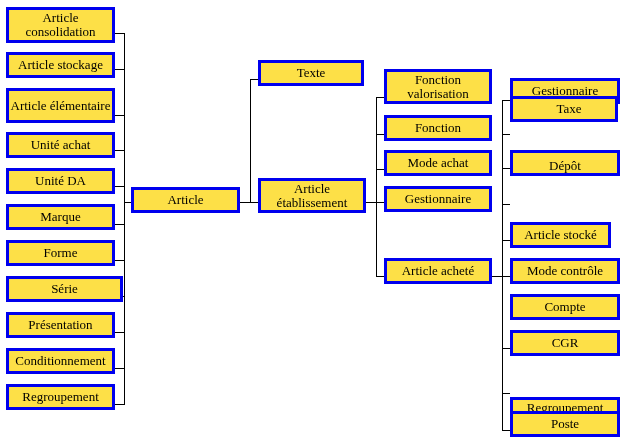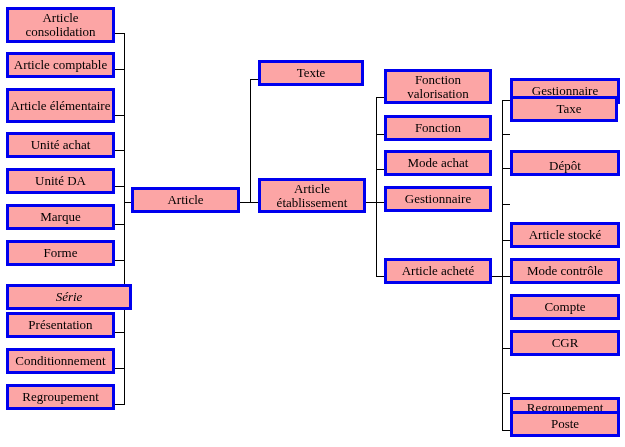--- a/index.html
+++ b/index.html
@@ -8,21 +8,21 @@
     position: relative;
     width: 625px;
     height: 447px;
     background: #ffffff;
     font-family: "Liberation Serif", "DejaVu Serif", serif;
     overflow: hidden;
   }
   .node {
     position: absolute;
     border: 3px solid #0000ee;
-    background: #fca5a5;
+    background: #fde047;
     display: flex;
     align-items: center;
     justify-content: center;
     text-align: center;
     font-size: 13px;
     line-height: 14px;
     color: #000000;
   }
   .ln { position: absolute; background: #000000; }
   .h { height: 1px; }
@@ -70,38 +70,38 @@
     <div class="ln h" style="left:502px;top:240px;width:8px;"></div>
     <div class="ln h" style="left:502px;top:348px;width:8px;"></div>
     <div class="ln h" style="left:502px;top:393px;width:8px;"></div>
     <div class="ln h" style="left:502px;top:430px;width:8px;"></div>
   </div>
 
   <div class="node" style="left:6px;top:7px;width:109px;height:36px;">
     <span>Article consolidation</span>
   </div>
   <div class="node" style="left:6px;top:52px;width:109px;height:26px;">
-    <span>Article comptable</span>
+    <span>Article stockage</span>
   </div>
   <div class="node" style="left:6px;top:88px;width:109px;height:35px;">
     <span>Article élémentaire</span>
   </div>
   <div class="node" style="left:6px;top:132px;width:109px;height:26px;">
     <span>Unité achat</span>
   </div>
   <div class="node" style="left:6px;top:168px;width:109px;height:26px;">
     <span>Unité DA</span>
   </div>
   <div class="node" style="left:6px;top:204px;width:109px;height:26px;">
     <span>Marque</span>
   </div>
   <div class="node" style="left:6px;top:240px;width:109px;height:26px;">
     <span>Forme</span>
   </div>
-  <div class="node" style="left:6px;top:284px;width:126px;height:26px;font-style:italic;">
+  <div class="node" style="left:6px;top:276px;width:117px;height:26px;">
     <span>Série</span>
   </div>
   <div class="node" style="left:6px;top:312px;width:109px;height:26px;">
     <span>Présentation</span>
   </div>
   <div class="node" style="left:6px;top:348px;width:109px;height:26px;">
     <span>Conditionnement</span>
   </div>
   <div class="node" style="left:6px;top:384px;width:109px;height:26px;text-align:right;">
     <span>Regroupement</span>
@@ -136,21 +136,21 @@
 
   <div class="node" style="left:510px;top:78px;width:110px;height:26px;">
     <span>Gestionnaire</span>
   </div>
   <div class="node" style="left:510px;top:96px;width:108px;height:26px;padding-left:10px;">
     <span>Taxe</span>
   </div>
   <div class="node" style="left:510px;top:150px;width:110px;height:26px;align-items:flex-end;">
     <span>Dépôt</span>
   </div>
-  <div class="node" style="left:510px;top:222px;width:110px;height:26px;">
+  <div class="node" style="left:510px;top:222px;width:101px;height:26px;">
     <span>Article stocké</span>
   </div>
   <div class="node" style="left:510px;top:258px;width:110px;height:26px;">
     <span>Mode contrôle</span>
   </div>
   <div class="node" style="left:510px;top:294px;width:110px;height:26px;">
     <span>Compte</span>
   </div>
   <div class="node" style="left:510px;top:330px;width:110px;height:26px;">
     <span>CGR</span>

